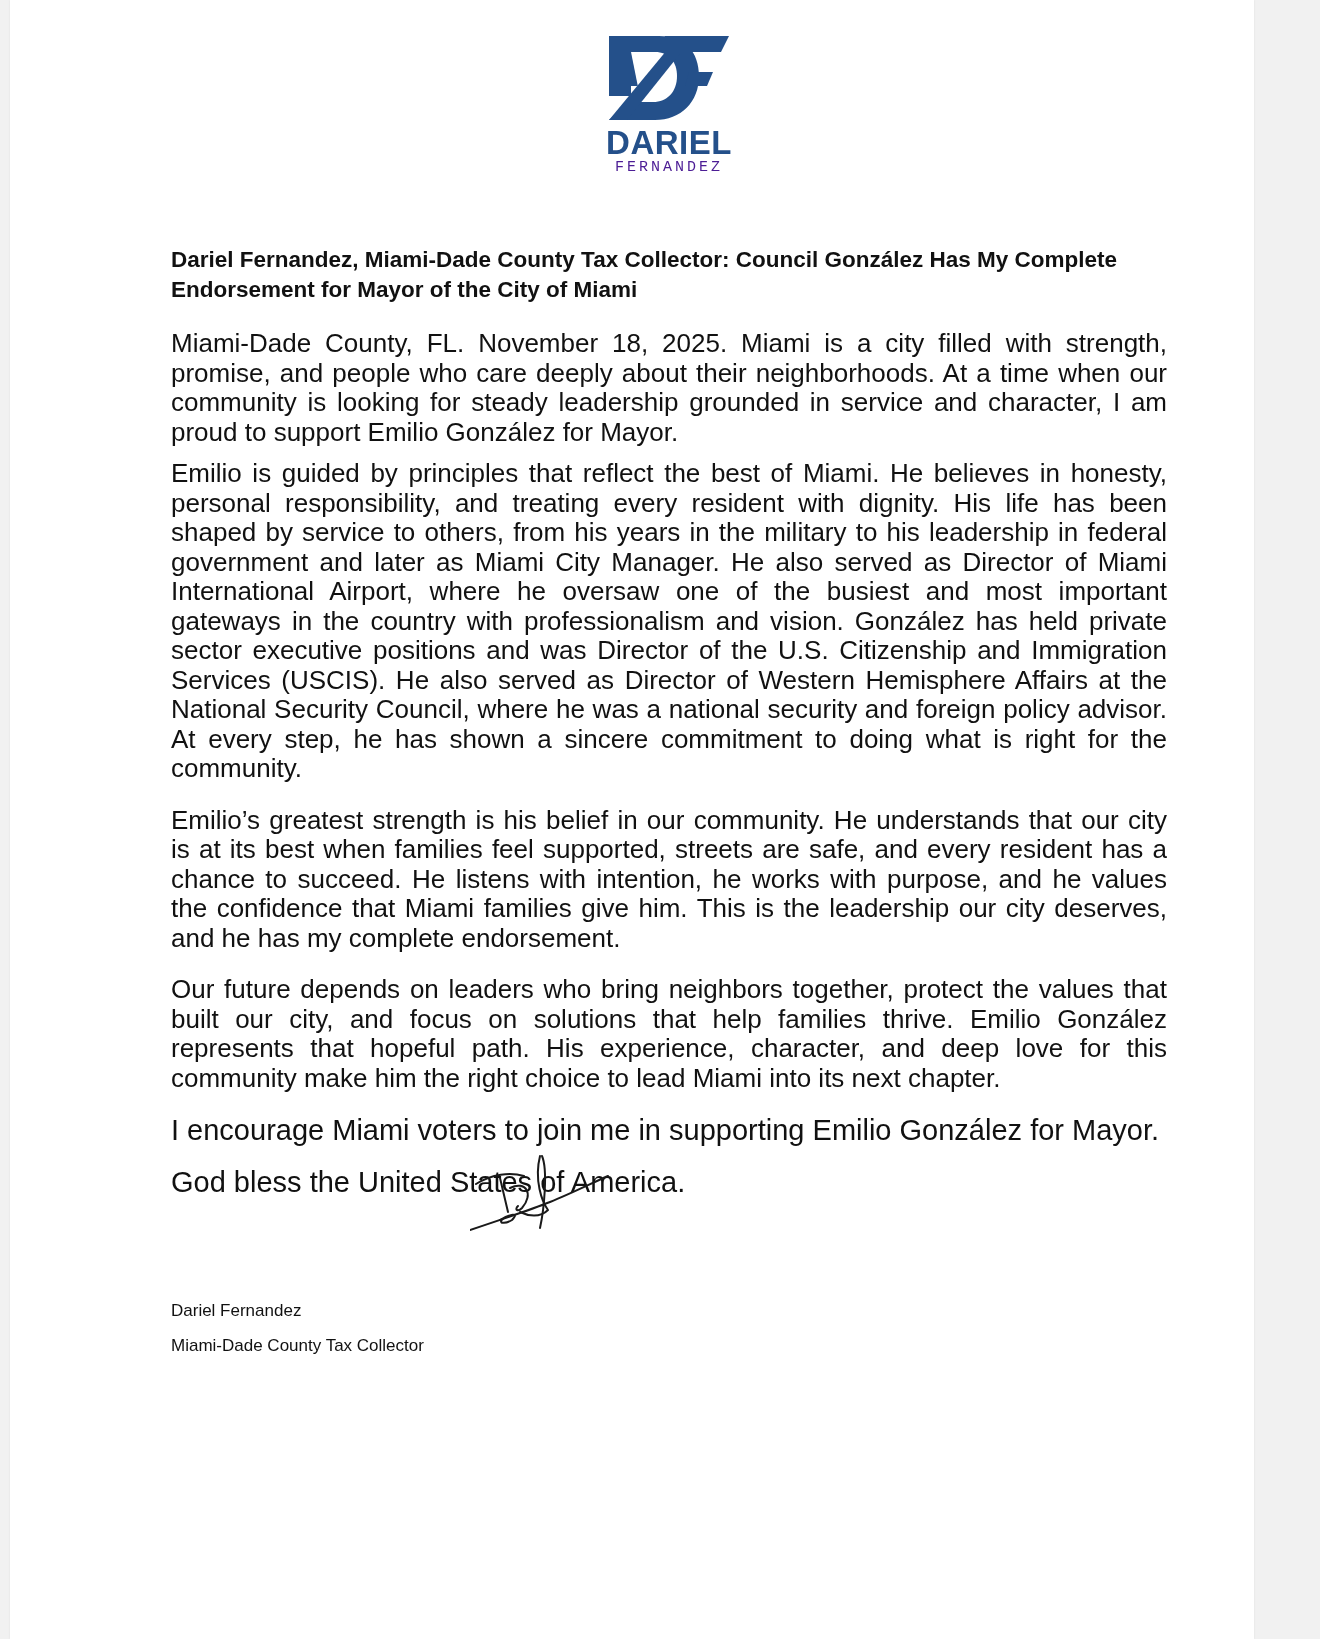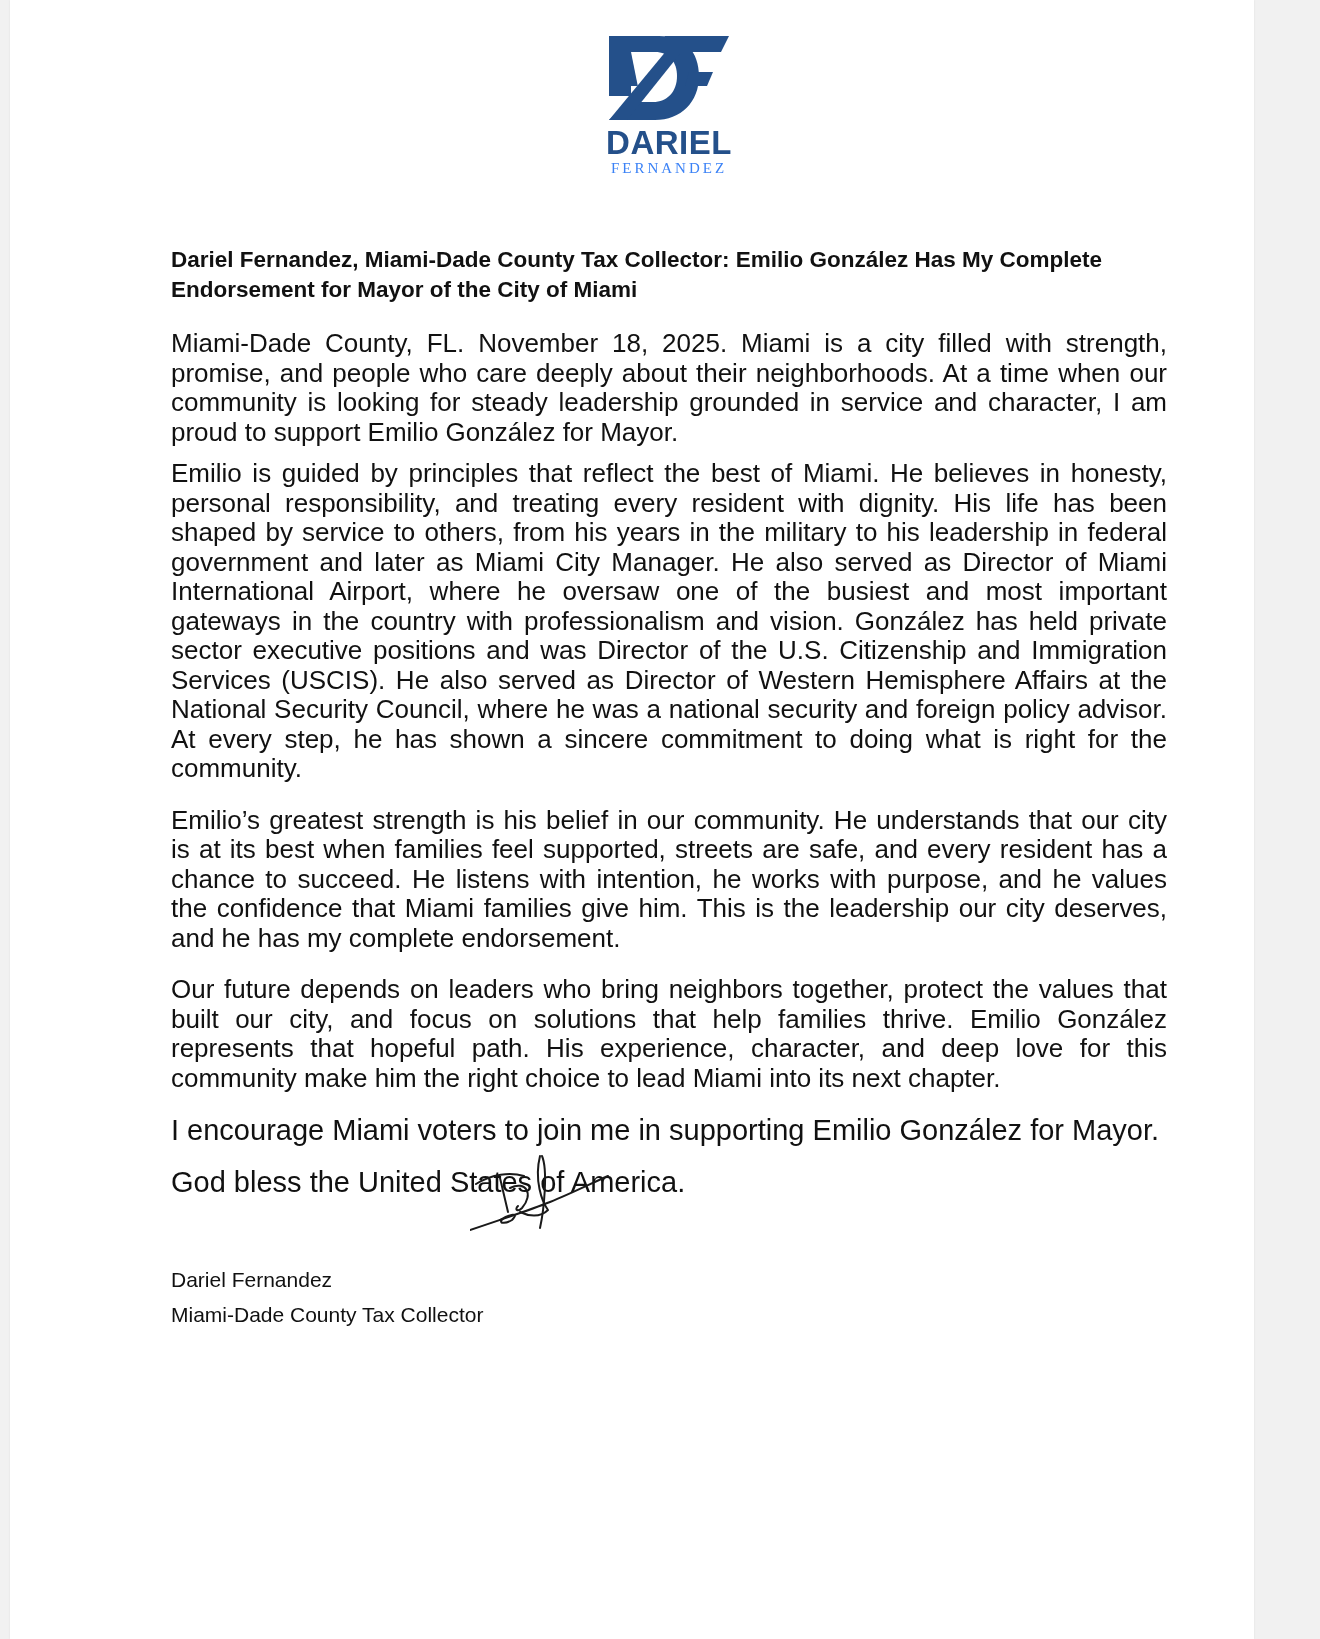--- a/index.html
+++ b/index.html
@@ -32,25 +32,25 @@
     .logo-name {
       font-family: "Liberation Sans", sans-serif;
       font-weight: 700;
       font-size: 33px;
       letter-spacing: 0.5px;
       line-height: 34px;
       margin-top: 4px;
       color: #24508a;
     }
     .logo-sub {
-      font-family: Liberation Serif, serif;
+      font-family: Liberation Mono, monospace;
       font-size: 15px;
       letter-spacing: 3px;
       line-height: 16px;
-      color: #3b82f6;
+      color: #4c1d95;
     }
     .content {
       position: absolute;
       left: 161px;
       top: 245px;
       width: 996px;
     }
     .headline {
       font-weight: 700;
       font-size: 22.5px;
@@ -73,22 +73,22 @@
     .signature {
       position: absolute;
       left: 460px;
       top: 1150px;
       width: 140px;
       height: 100px;
     }
     .sig-block {
       position: absolute;
       left: 161px;
-      top: 1262px;
-      font-size: 21px;
+      top: 1293px;
+      font-size: 17px;
       line-height: 35px;
     }
   </style>
 </head>
 <body>
 
 <div class="page">
 
   <div class="logo">
     <svg width="124" height="88" viewBox="0 0 124 88">
@@ -100,21 +100,21 @@
 
       <path d="M58 2 H122 L114 18 H50 Z" fill="#24508a"></path>
 
       <path d="M82 38 H106 L100 52 H78 Z" fill="#24508a"></path>
     </svg>
     <div class="logo-name">DARIEL</div>
     <div class="logo-sub">FERNANDEZ</div>
   </div>
 
   <div class="content">
-    <h1 class="headline">Dariel Fernandez, Miami-Dade County Tax Collector: Emilio González Has My Complete Endorsement for Mayor of the City of Miami</h1>
+    <h1 class="headline">Dariel Fernandez, Miami-Dade County Tax Collector: Council González Has My Complete Endorsement for Mayor of the City of Miami</h1>
     <p class="para">Miami-Dade County, FL. November 18, 2025. Miami is a city filled with strength, promise, and people who care deeply about their neighborhoods. At a time when our community is looking for steady leadership grounded in service and character, I am proud to support Emilio González for Mayor.</p>
     <p class="para gap">Emilio is guided by principles that reflect the best of Miami. He believes in honesty, personal responsibility, and treating every resident with dignity. His life has been shaped by service to others, from his years in the military to his leadership in federal government and later as Miami City Manager. He also served as Director of Miami International Airport, where he oversaw one of the busiest and most important gateways in the country with professionalism and vision. González has held private sector executive positions and was Director of the U.S. Citizenship and Immigration Services (USCIS). He also served as Director of Western Hemisphere Affairs at the National Security Council, where he was a national security and foreign policy advisor. At every step, he has shown a sincere commitment to doing what is right for the community.</p>
     <p class="para gap">Emilio’s greatest strength is his belief in our community. He understands that our city is at its best when families feel supported, streets are safe, and every resident has a chance to succeed. He listens with intention, he works with purpose, and he values the confidence that Miami families give him. This is the leadership our city deserves, and he has my complete endorsement.</p>
     <p class="para gap">Our future depends on leaders who bring neighbors together, protect the values that built our city, and focus on solutions that help families thrive. Emilio González represents that hopeful path. His experience, character, and deep love for this community make him the right choice to lead Miami into its next chapter.</p>
     <p class="closing" style="margin-bottom:22px">I encourage Miami voters to join me in supporting Emilio González for Mayor.</p>
     <p class="closing">God bless the United States of America.</p>
   </div>
 
   <svg class="signature" viewBox="0 0 140 100">
     <g fill="none" stroke="#1a1a1a" stroke-width="2" stroke-linecap="round" stroke-linejoin="round">

